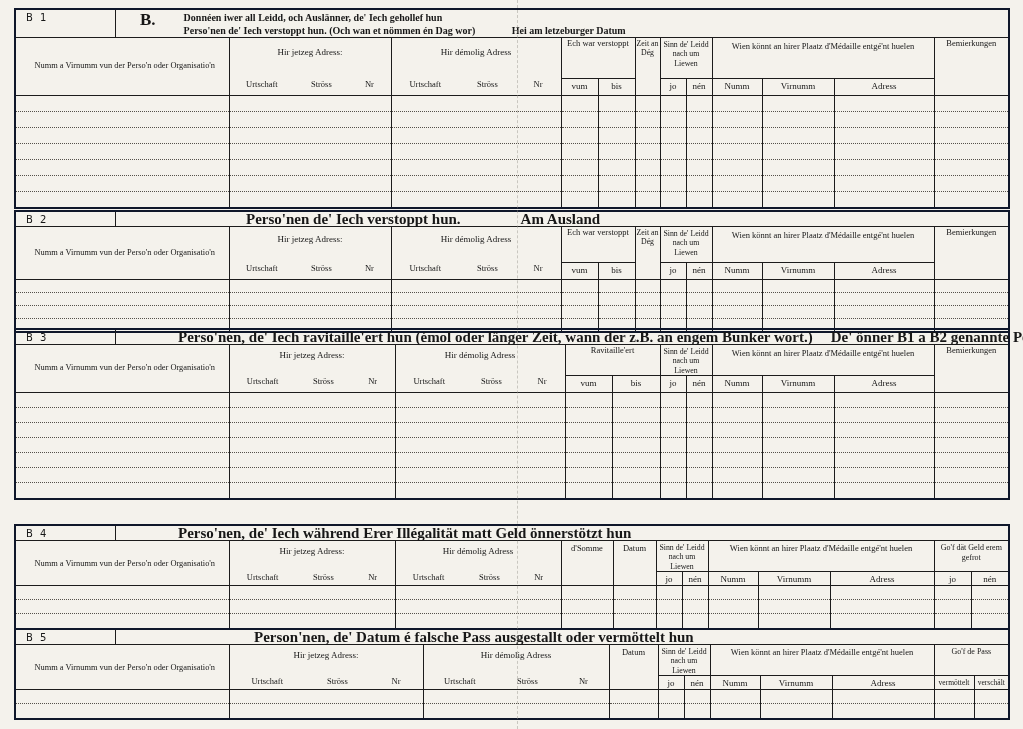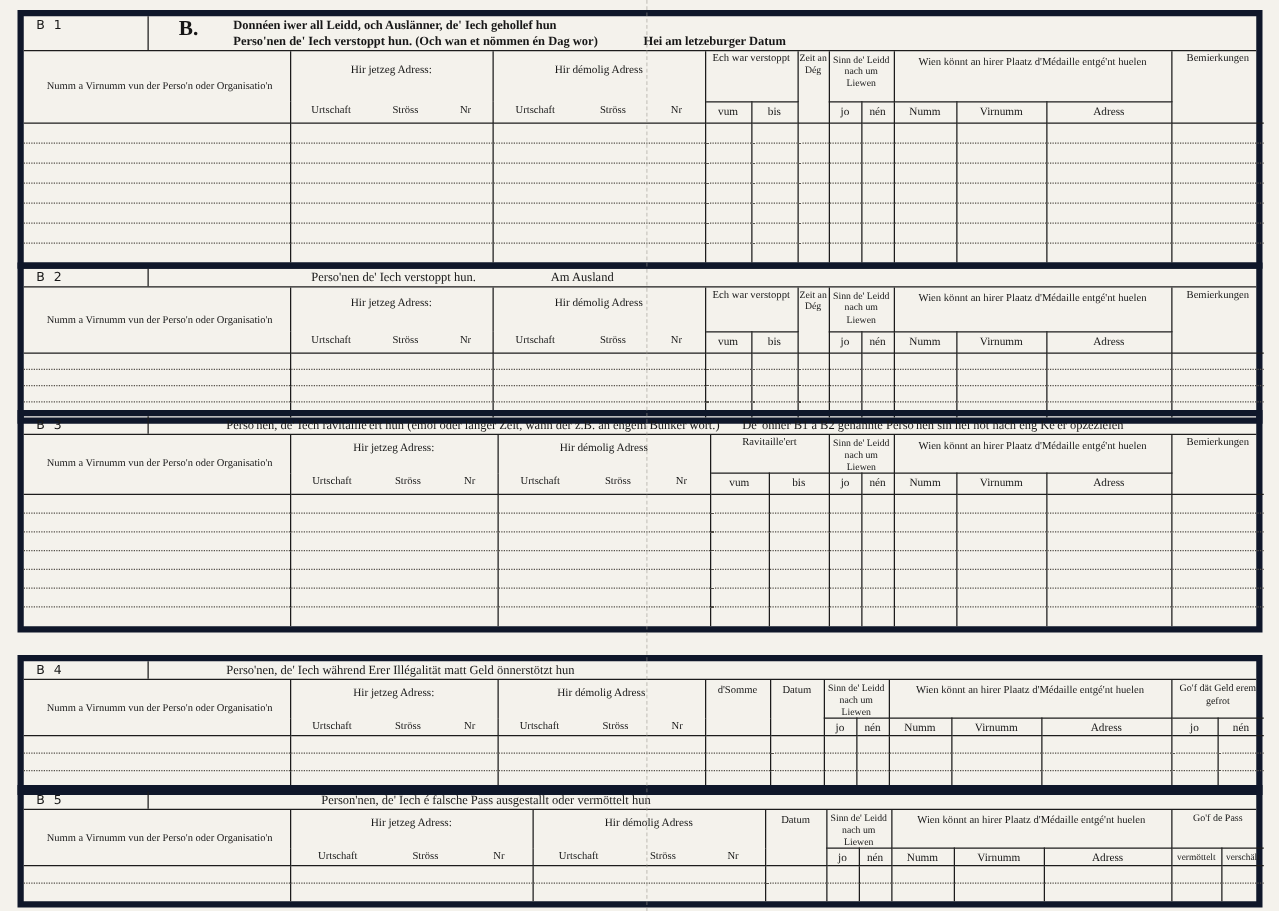--- a/index.html
+++ b/index.html
@@ -1,30 +1,30 @@
 <!DOCTYPE html>
 <html><head>
 <meta charset="utf-8">
 <style>
   *{box-sizing:border-box;margin:0;padding:0}
   html,body{width:1023px;height:729px}
   body{background:#d8d5cd}
   .page{position:relative;width:1023px;height:729px;background:#f4f2ec;font-family:"Liberation Serif",serif;color:#171717;overflow:hidden}
   .fold{position:absolute;left:517px;top:0;height:729px;width:0;border-left:1px dashed #97948c;opacity:.45;z-index:6;pointer-events:none}
-  .section{position:absolute;left:14px;width:996px;border:5px solid #0f172a;z-index:2}
+  .section{position:absolute;left:14px;width:996px;border:2px solid #0f172a;z-index:2}
   .s1{top:8px}.s2{top:210px}.s3{top:328px}.s4{top:524px}.s5{top:628px}
 
   .title-bar{display:flex;align-items:center;border-bottom:1px solid #1c1c1c;height:15px}
   .s1 .title-bar{height:28px;align-items:flex-start}
   .b-label{flex:0 0 100px;width:100px;height:100%;border-right:1px solid #1c1c1c;font-family:"DejaVu Sans",sans-serif;font-size:10px;letter-spacing:2px;display:flex;align-items:center;padding-left:10px}
   .s1 .b-label{align-items:flex-start;padding-top:2px}
   .big-letter{font-size:17px;font-weight:bold;margin-left:24px;line-height:1;padding-top:1px}
   .title-lines{margin-left:28px;font-weight:bold;font-size:10px;line-height:13px;padding-top:1px;white-space:nowrap}
   .t3{margin-left:34px}
-  .tt{font-weight:normal;font-size:10px;white-space:nowrap}
+  .tt{font-weight:bold;font-size:15px;white-space:nowrap}
   .ml130{margin-left:130px}.ml60{margin-left:60px}.ml62{margin-left:62px}.ml18{margin-left:18px}.ml138{margin-left:138px}
 
   .ftable{border-collapse:collapse;table-layout:fixed;width:100%}
   .ftable th,.ftable td{border-left:1px solid #1c1c1c;border-right:1px solid #1c1c1c;padding:0 2px;overflow:hidden}
   .ftable tr>*:first-child{border-left:none}
   .ftable tr>*:last-child{border-right:none}
   thead th{border-bottom:1px solid #1c1c1c;font-weight:normal;font-size:8.5px;line-height:1.25;text-align:center;vertical-align:top;padding-top:3px}
   .hrow1{height:40px}
   .hrow2{height:17px}
   .hrow2 th{font-size:9px;padding-top:2px}
@@ -591,21 +591,21 @@
           <td></td>
           <td></td>
         </tr>
         </tbody>
     </table>
   </div>
 
   <div class="section s5">
     <div class="title-bar">
       <div class="b-label">B 5</div>
-      <div class="tt ml138">Person'nen, de' Iech é falsche Pass ausgestallt oder vermöttelt hun</div>
+      <div class="tt ml138">Person'nen, de' Datum é falsche Pass ausgestallt oder vermöttelt hun</div>
     </div>
     <table class="ftable">
       <colgroup>
         <col style="width:213px">
           <col style="width:194px">
           <col style="width:186px">
           <col style="width:49px">
           <col style="width:26px">
           <col style="width:26px">
           <col style="width:50px">

